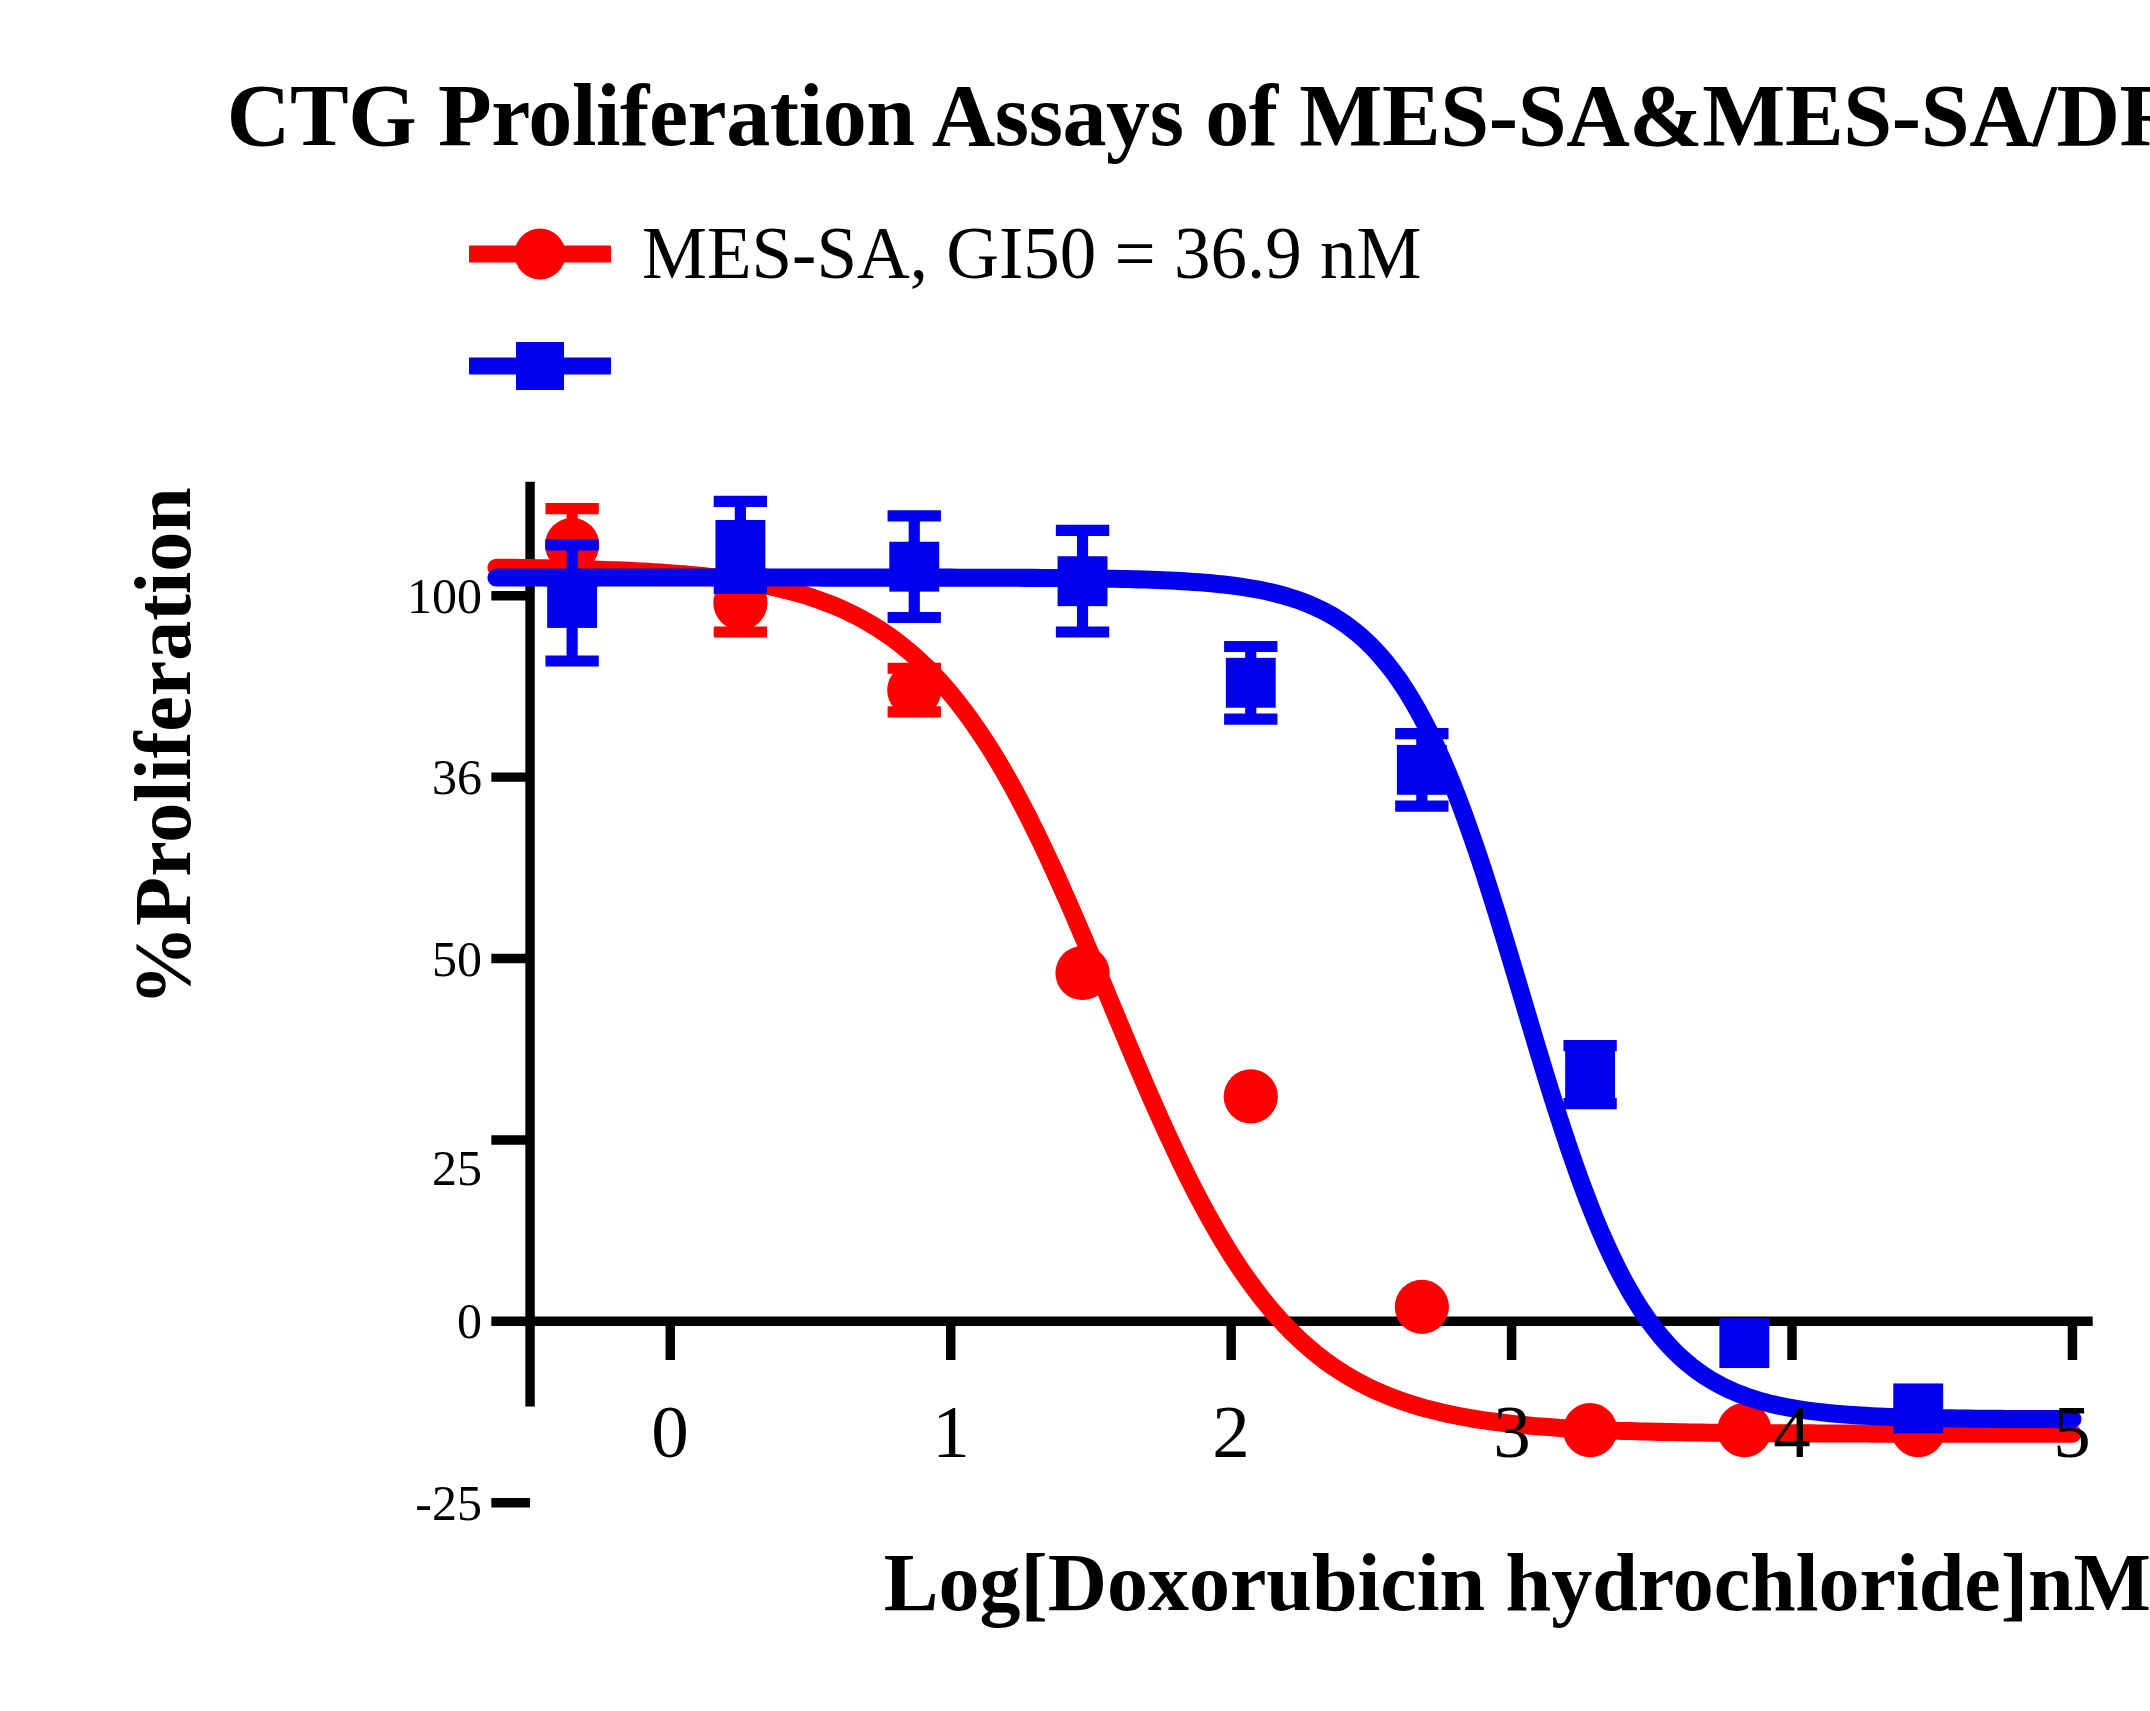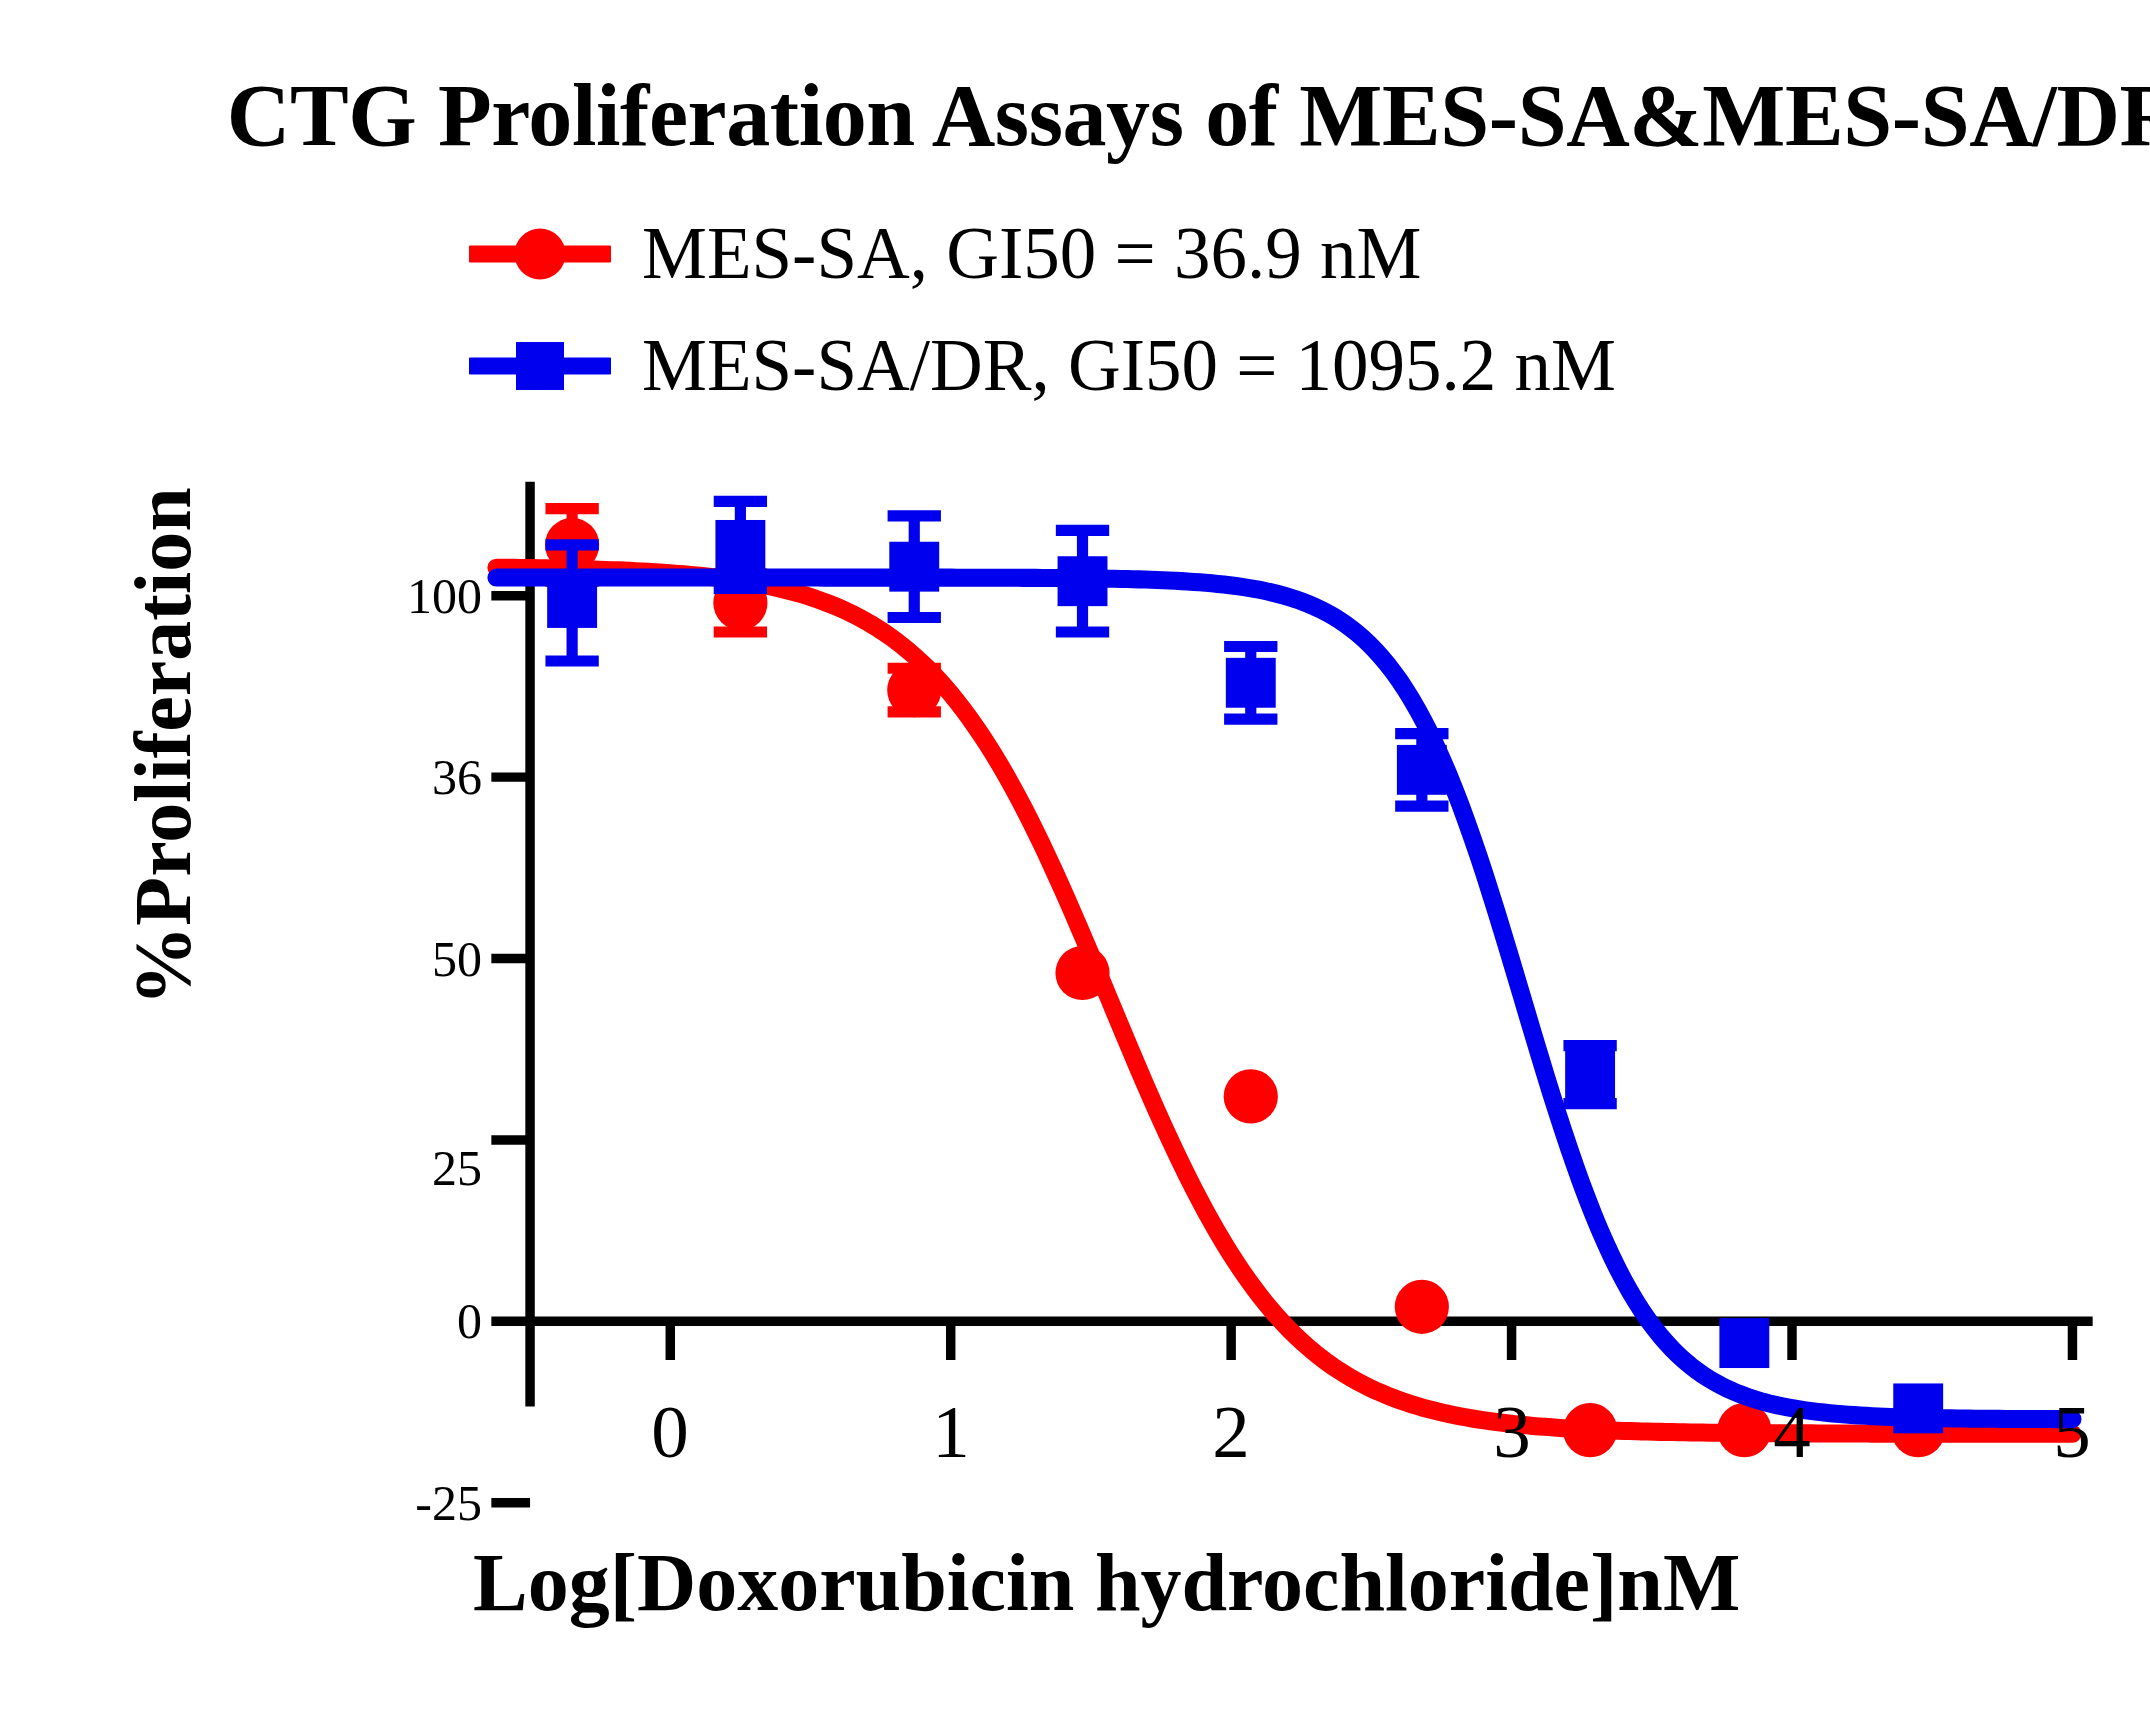--- a/index.html
+++ b/index.html
@@ -24,21 +24,21 @@
   .legend-label{font-size:73px; color:#000; white-space:nowrap; margin-left:31px;}
 
   .plot{position:absolute; left:0; top:0; width:2581px; height:1711px;}
   .ylabel{
     position:absolute; left:-267px; top:701px; width:860px;
     text-align:center; font-size:80px; font-weight:bold; color:#000;
     transform:rotate(-90deg); transform-origin:center center; white-space:nowrap;
   }
   .xlabel{
     position:absolute; left:473px; top:1536px; width:1678px;
-    text-align:left; font-size:82px; font-weight:bold; color:#000; white-space:nowrap;
+    text-align:right; font-size:82px; font-weight:bold; color:#000; white-space:nowrap;
   }
   .ytick-label{position:absolute; font-size:50px; color:#000; text-align:right;
                transform:translateY(-50%); white-space:nowrap;}
   .xtick-label{position:absolute; font-size:75px; color:#000; text-align:center;
                transform:translateX(-50%); white-space:nowrap;}
 </style>
 </head>
 <body>
 
 <div id="root">
@@ -51,21 +51,20 @@
         <span class="legend-line" id="lk-line-0" style="background: rgb(255, 0, 0);"></span>
         <span class="legend-marker marker-circle" id="lk-mark-0" style="background: rgb(255, 0, 0);"></span>
       </span>
       <span class="legend-label">MES-SA, GI50 = 36.9 nM</span>
     </div>
     <div class="legend-row">
       <span class="legend-key">
         <span class="legend-line" id="lk-line-1" style="background: rgb(0, 0, 238);"></span>
         <span class="legend-marker marker-square" id="lk-mark-1" style="background: rgb(0, 0, 238);"></span>
       </span>
-      <span class="legend-label">MES-SA/DR, GI50 = 1095.2 nM</span>
     </div>
   </div>
 
   <div class="plot">
     <svg id="svg" width="2581" height="1711" viewBox="0 0 6000 3978">
         <line x1="1232" y1="1120" x2="1232" y2="3270" stroke="#000000" stroke-width="22"></line>
         <line x1="1222" y1="3072" x2="4865" y2="3072" stroke="#000000" stroke-width="22"></line>
         <line x1="1142" y1="1385" x2="1232" y2="1385" stroke="#000000" stroke-width="22"></line>
         <line x1="1142" y1="1806.75" x2="1232" y2="1806.75" stroke="#000000" stroke-width="22"></line>
         <line x1="1142" y1="2228.5" x2="1232" y2="2228.5" stroke="#000000" stroke-width="22"></line>

